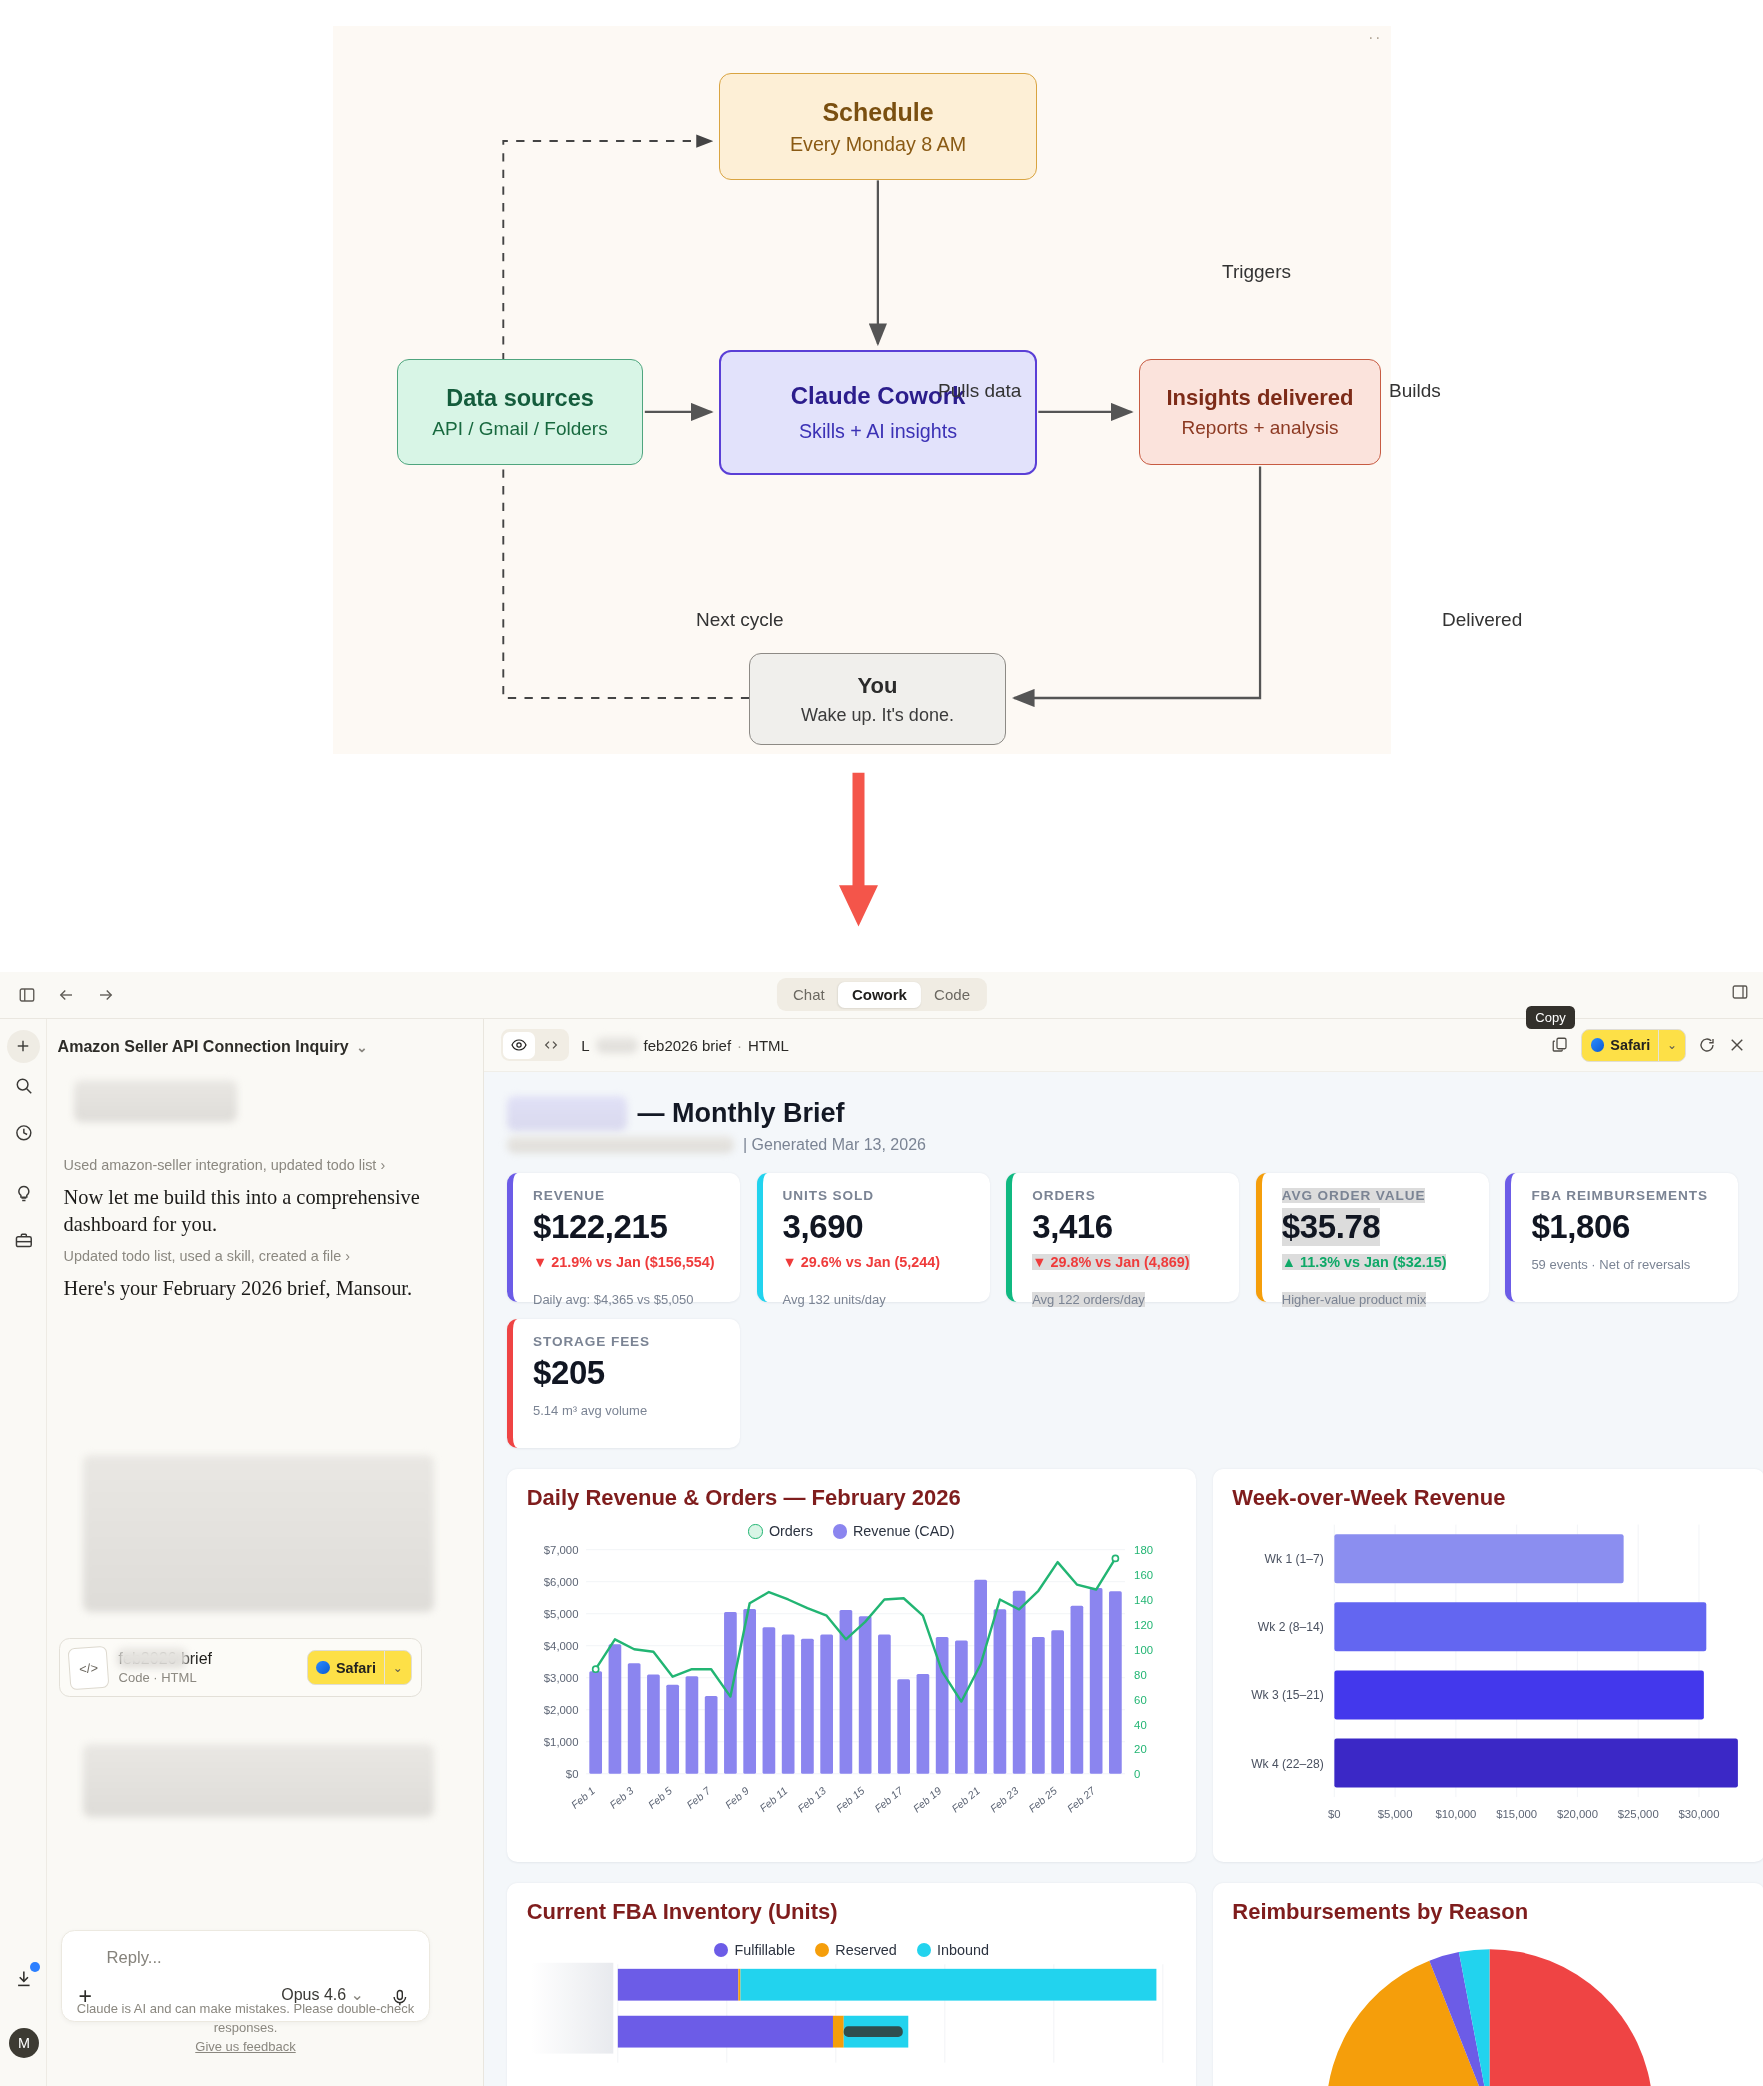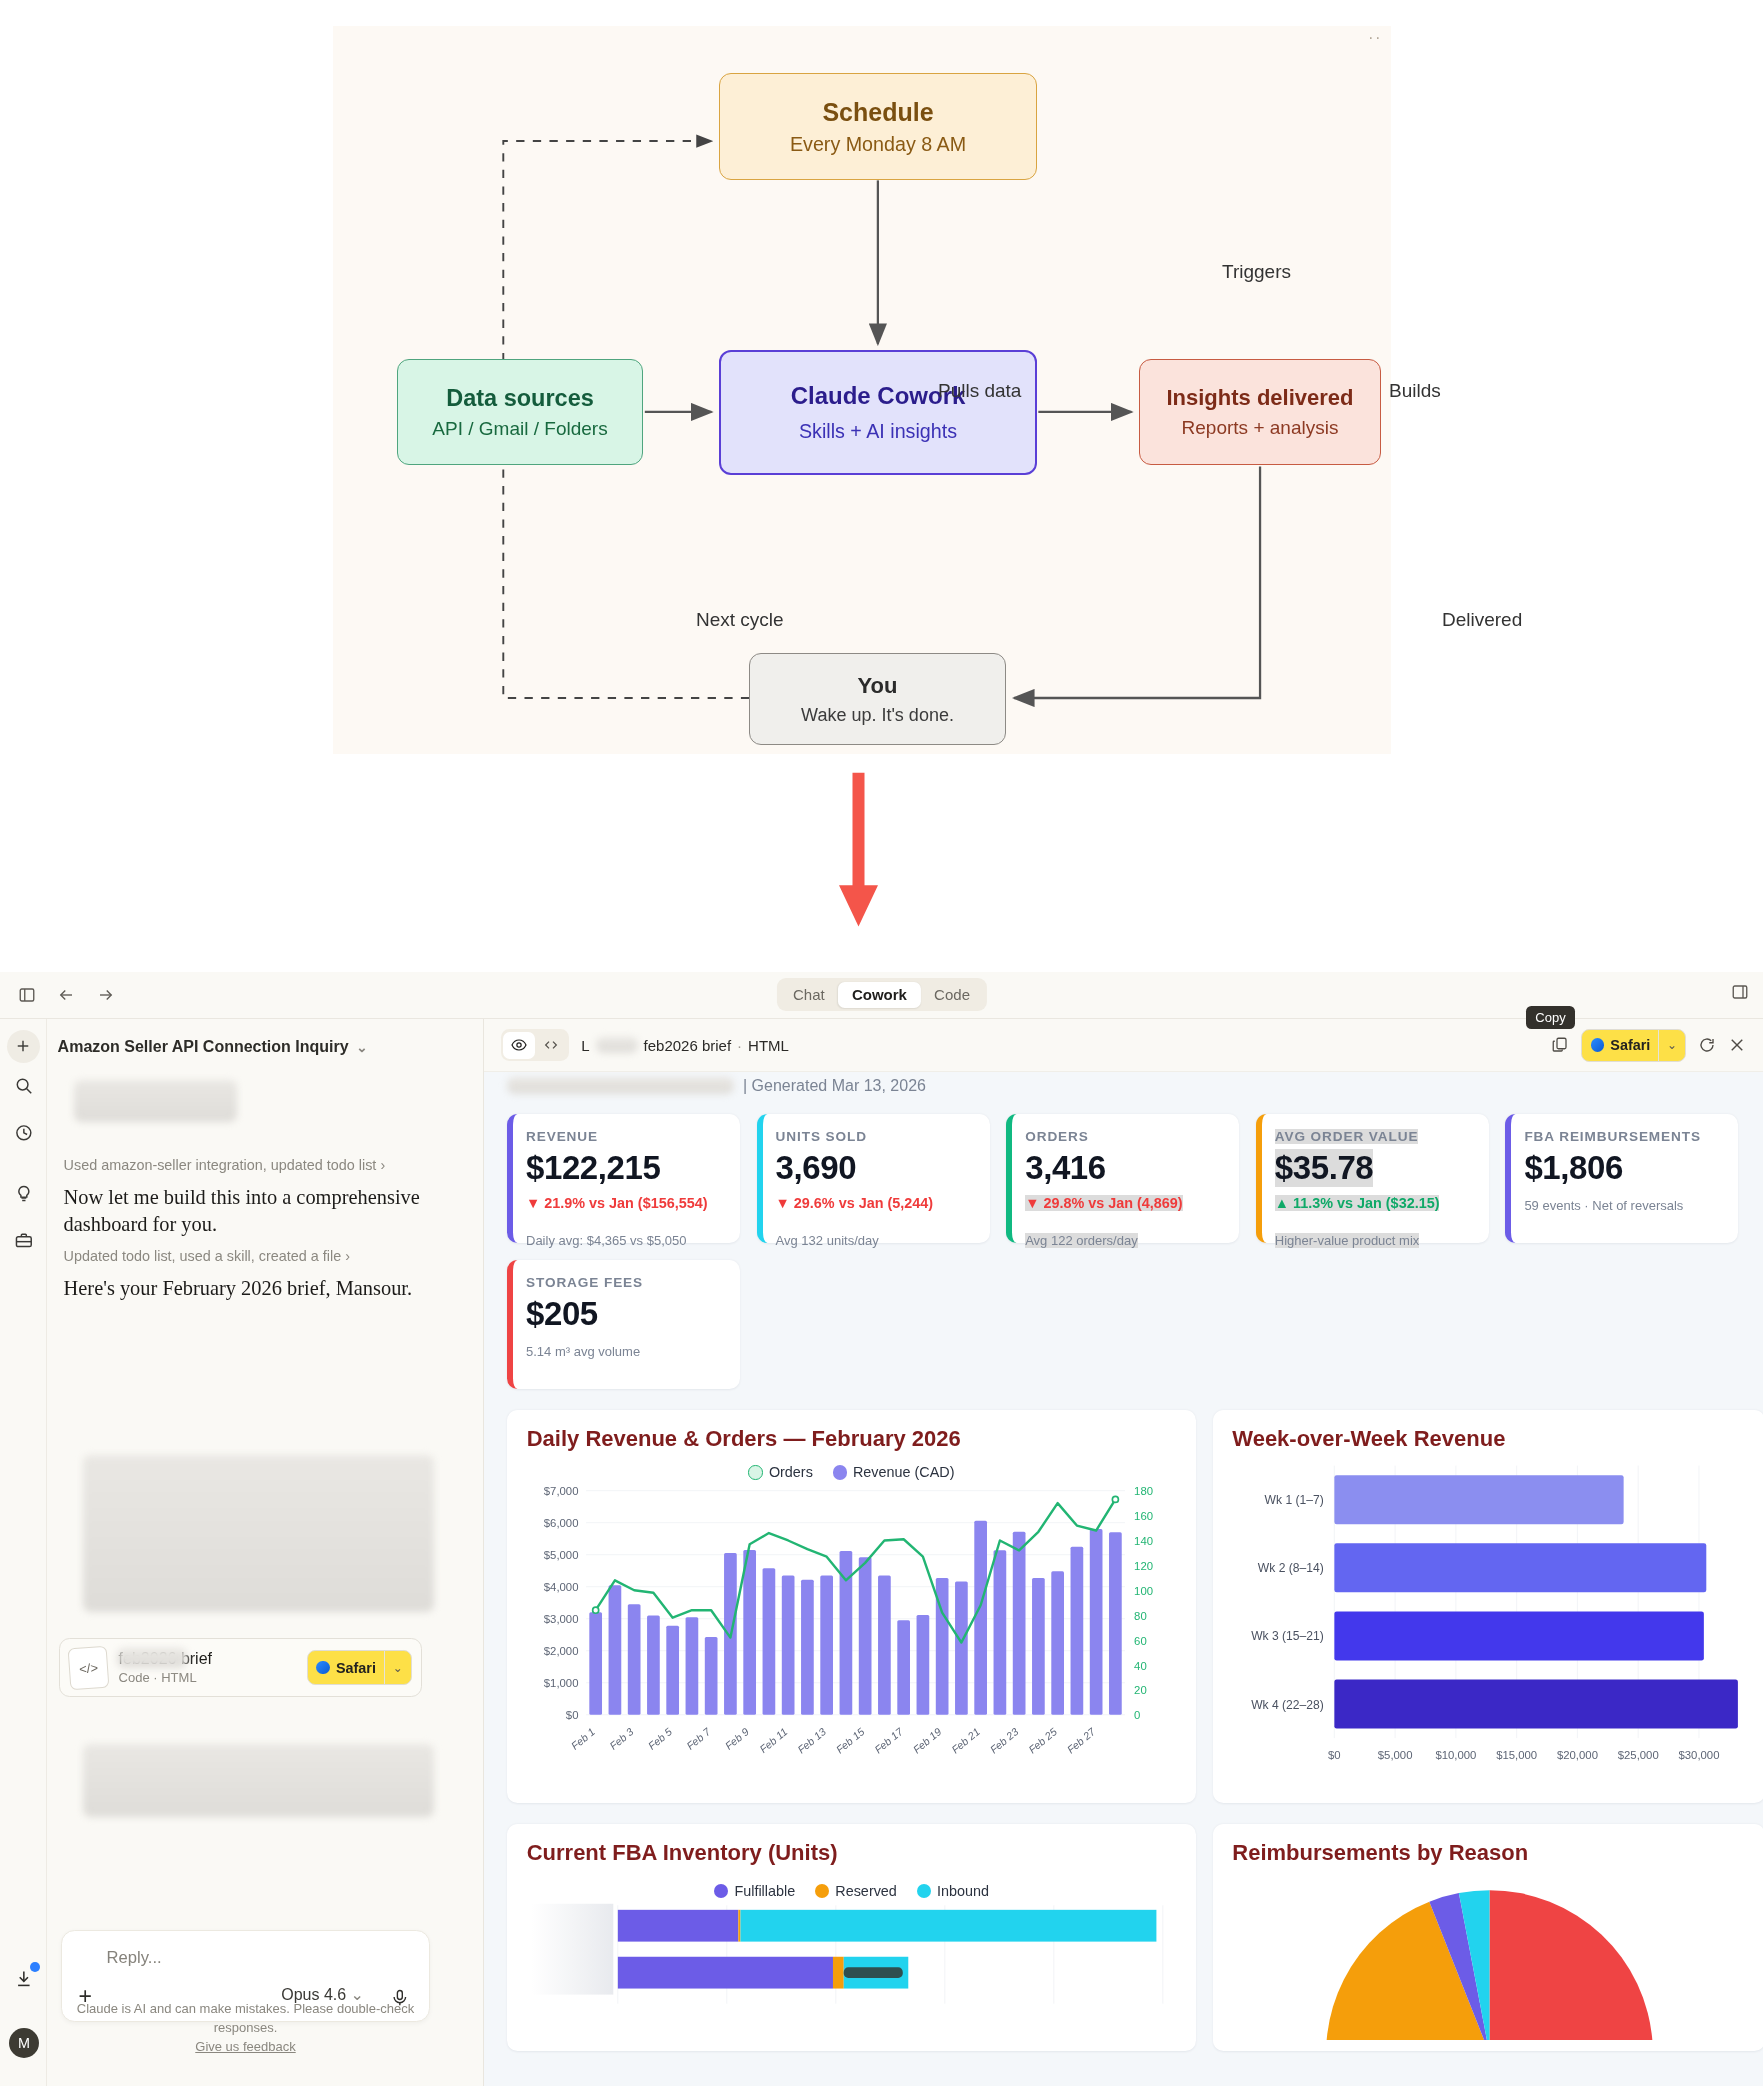--- a/index.html
+++ b/index.html
@@ -94,21 +94,21 @@
   .pv-path { margin-left: 12px; font-size: 15px; color: #2b2a27; display: flex; align-items: center; gap: 6px; }
   .pv-right { margin-left: auto; display: flex; align-items: center; gap: 12px; justify-content: space-between; }
   .tooltip { position: absolute; right: 165px; top: -26px; background: #33312c; color: #fff; font-size: 13px; padding: 3.8px 9.8px; border-radius: 5.3px; }
   .cursor { position: absolute; right: 148px; top: 64px; }
 
   .dash { position: absolute; left: 0; top: 53px; width: 1279px; height: 1015px; background: #f4f7fa; overflow: hidden; }
   .dash-title { font-size: 27px; font-weight: bold; color: #131824; display: flex; align-items: center; padding: 24px 23px 0 23px; }
   .dash-sub { font-size: 16px; color: #7b8494; padding: 4.5px 23px 0 23px; display: flex; align-items: center; }
 
   .kpis { display: flex; gap: 16.6px; padding: 19.7px 23px 0 23px; flex-wrap: wrap; }
-  .kpi { width: 233px; height: 129px; background: #fff; border-radius: 10.6px; border-left: 6px solid #a16207; padding: 15px 13px; box-shadow: 0 0.8px 2.3px rgba(20,30,50,.07); }
+  .kpi { width: 233px; height: 129px; background: #fff; border-radius: 10.6px; border-left: 6px solid #a16207; padding: 15px 20px; box-shadow: 0 0.8px 2.3px rgba(20,30,50,.07); }
   .kpi .lab { font-size: 13.6px; letter-spacing: 0.9px; color: #7b8494; font-weight: bold; }
   .kpi .val { font-size: 33px; font-weight: bold; color: #111622; margin-top: 5.3px; letter-spacing: -0.4px; }
   .kpi .delta { font-size: 14.4px; font-weight: bold; margin-top: 7.6px; }
   .kpi .foot { font-size: 13px; color: #7b8494; margin-top: 22px; }
   .hl { background: #dcdcdc; }
 
   .charts { display: flex; gap: 16.6px; padding: 21px 23px 0 23px; }
   .card { background: #fff; border-radius: 10.6px; box-shadow: 0 0.8px 2.3px rgba(20,30,50,.07); padding: 16.6px 19.7px; }
   .card h3 { font-size: 22px; color: #7f1d1d; }
   .c-wide { width: 689px; height: 393px; }
@@ -364,20 +364,24 @@
             </svg>
         </div>
       </div>
     </div>
 
     <svg class="cursor" width="27" height="36" viewBox="0 0 24 32" style="right:156px;top:70px;">
       <path d="M2,1 L2,23 L8,18 L12,27 L16,25 L12,16 L20,16 Z" fill="#fff" stroke="#111" stroke-width="1.6"></path>
     </svg>
 
     <div class="dash">
+      <div class="dash-title">
+        <span class="blurbox" style="display:inline-block;width:120px;height:35px;margin-right:10.6px;background:linear-gradient(180deg,#e0e0f6,#d9d9ee);"></span>
+        <span>— Monthly Brief</span>
+      </div>
       <div class="dash-sub">
         <span class="blurbox" style="display:inline-block;width:227px;height:16.6px;margin-right:9px;"></span>
         <span>| Generated Mar 13, 2026</span>
       </div>
 
       <div class="kpis">
 
         <div class="kpi" style="border-left-color:#6c5ce7">
           <div class="lab">REVENUE</div>
           <div class="val">$122,215</div>

